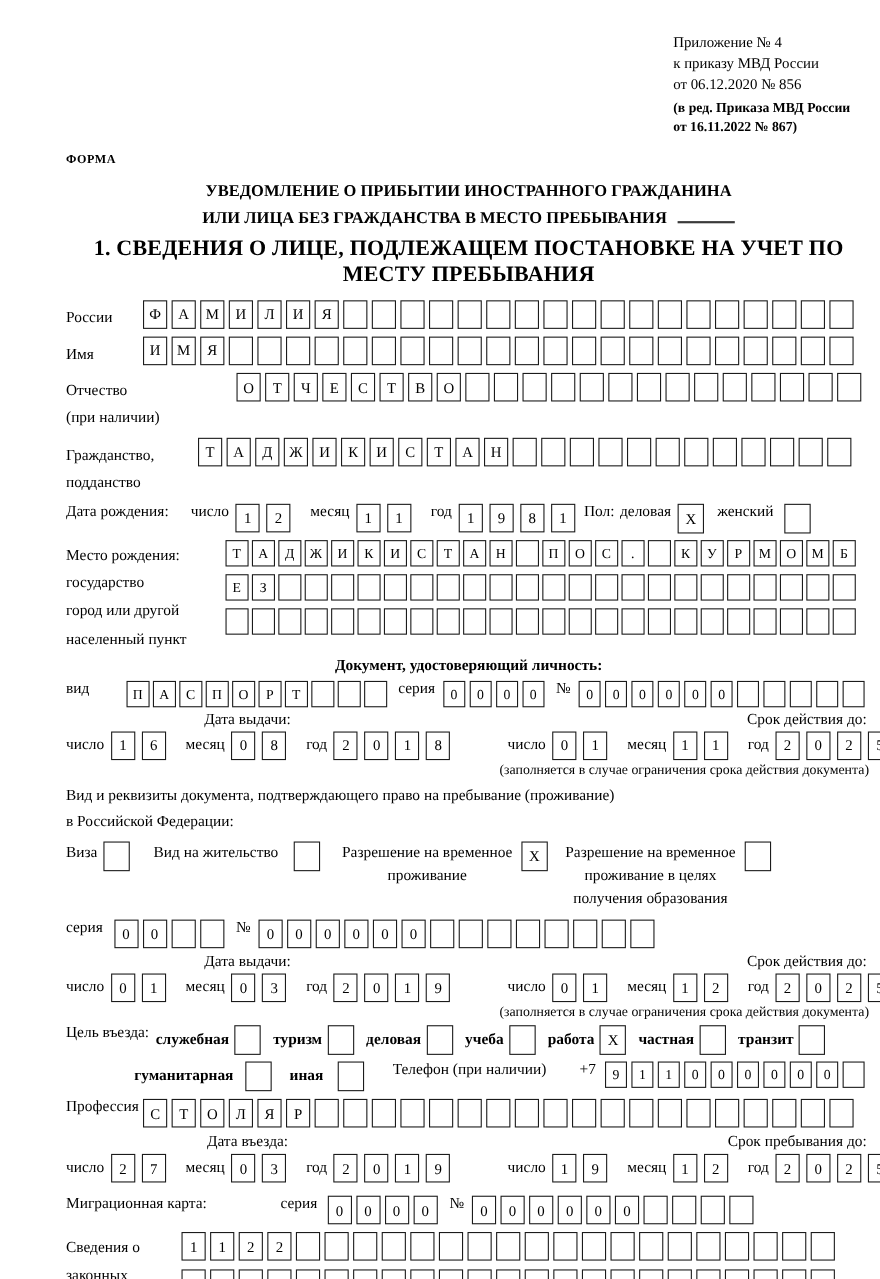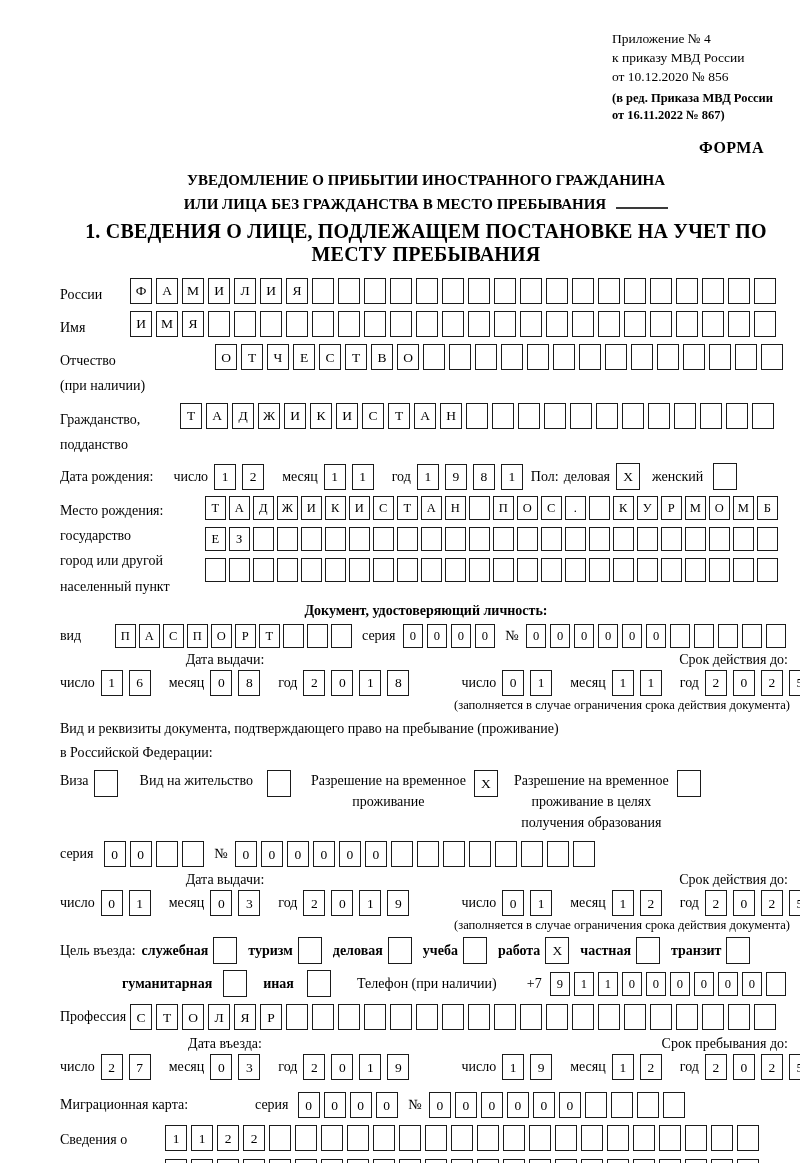--- a/index.html
+++ b/index.html
@@ -14,33 +14,33 @@
         box-sizing:border-box;flex:none;background:#fff;
         width:22px;height:26px;border:1.5px solid #1b1b1b;
         margin-right:4px;font-size:13.5px;line-height:1;}
   .cells.sm .cell{width:20.5px;height:24px;font-size:12.5px;margin-right:3.5px;}
   .cells.d  .cell{margin-right:6px;}
   .cells.chk .cell{width:24px;height:27px;margin-right:0;}
 
   
   .appendix{margin-left:552px;line-height:1.4;font-size:13.5px;}
   .appendix .sub{font-size:12.5px;margin-top:3px;line-height:1.35;font-weight:bold;}
-  .forma{text-align:right;padding-right:28px;font-weight:bold;
-         margin-top:16px;letter-spacing:.5px;font-size:16px;}
+  .forma{padding-right:28px;font-weight:bold;
+         margin-top:16px;letter-spacing:.5px;font-size:11px;}
 
   .title{text-align:center;font-weight:bold;font-size:15px;
          margin-top:12px;line-height:1.55;}
   .blank{display:inline-block;width:52px;border-bottom:2px solid #3a3a3a;
          height:14px;margin-left:10px;}
   .sec-heading{font-weight:bold;font-size:20px;text-align:center;
                margin-top:4px;margin-bottom:12px;letter-spacing:.2px;}
 
   
   .frow{display:flex;align-items:flex-start;margin-bottom:4px;}
-  .frow.vc{align-items:center;}
+  .frow.vc{align-items:flex-start;}
   .flabel{flex:none;padding-top:4px;line-height:1.8;}
   .mlab{margin:0 7px;flex:none;}
   .dlab{margin:0 6px 0 12px;flex:none;}
 
   
   .dpair{margin-bottom:4px;}
   .dhead{display:flex;font-size:14px;margin-bottom:2px;}
   .dh-left{width:330px;text-align:center;}
   .dh-right{width:370px;text-align:right;margin-left:28px;}
   .drow{display:flex;align-items:center;}
@@ -60,21 +60,21 @@
   .multiline div{line-height:1.8;}
 </style>
 </head>
 <body>
 
 <div class="page">
 
   <div class="appendix">
     <div>Приложение № 4</div>
     <div>к приказу МВД России</div>
-    <div>от 10.12.2020 № 856</div>
+    <div>от 06.12.2020 № 856</div>
     <div class="sub">
       <div>(в ред. Приказа МВД России</div>
       <div>от 16.11.2022 № 867)</div>
     </div>
   </div>
 
   <div class="forma">ФОРМА</div>
 
   <div class="title">
     <div>УВЕДОМЛЕНИЕ О ПРИБЫТИИ ИНОСТРАННОГО ГРАЖДАНИНА</div>

